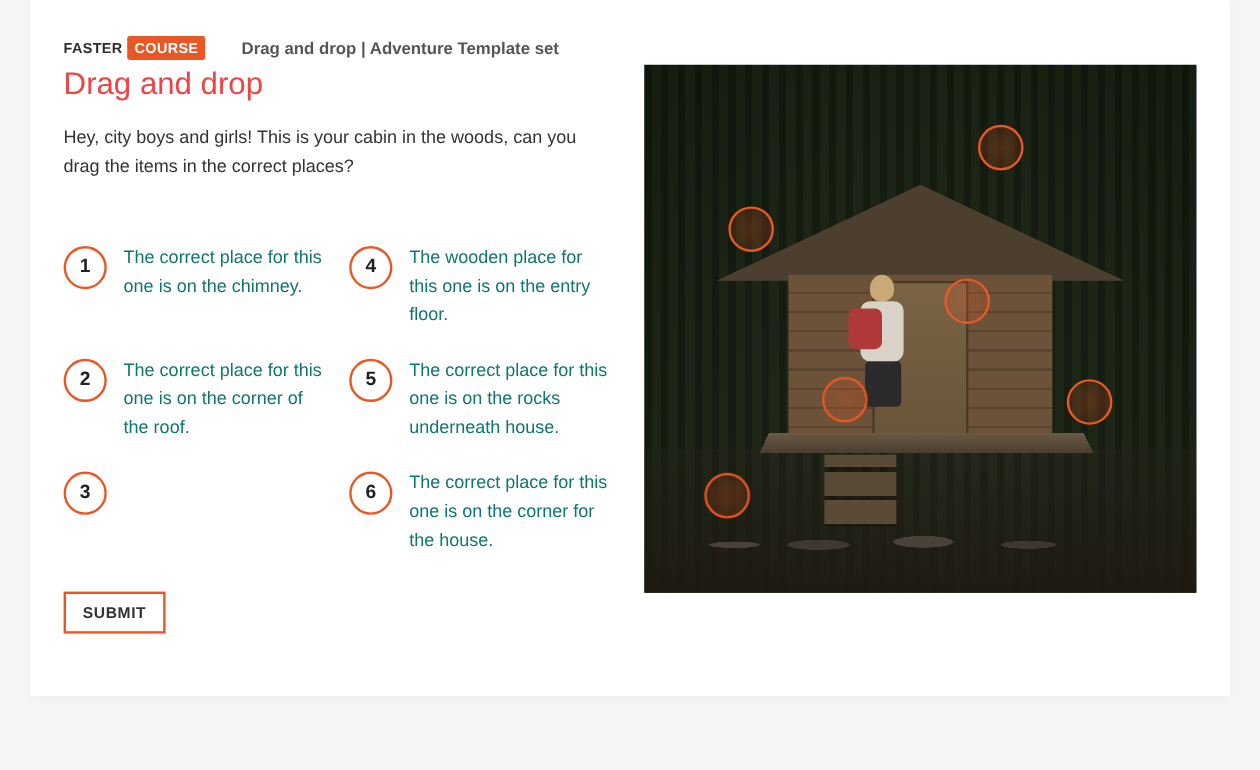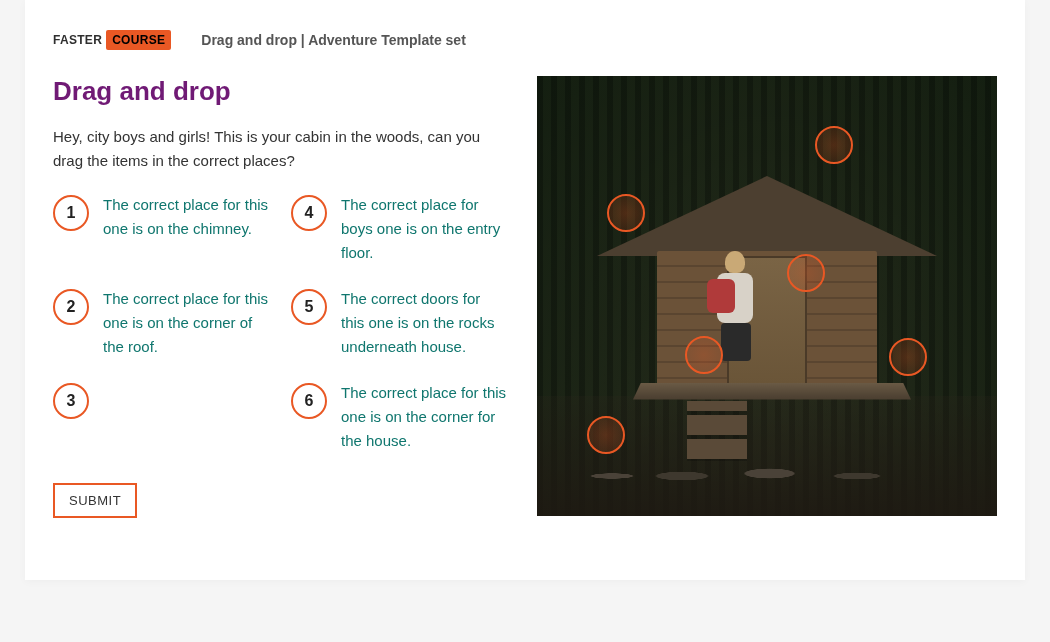--- a/index.html
+++ b/index.html
@@ -19,63 +19,63 @@
       width: 1000px;
       margin: 0 auto;
       padding: 30px 28px 40px 28px;
       min-height: 580px;
       box-shadow: 0 2px 8px rgba(0,0,0,0.03);
     }
     .header {
       display: flex;
       align-items: center;
       gap: 30px;
-      margin-bottom: 26px;
+      margin-bottom: 4px;
     }
     .logo {
       display: flex;
       align-items: center;
       gap: 4px;
       font-weight: 800;
       font-size: 12px;
       letter-spacing: 0.3px;
     }
     .logo-faster {
       color: #2f2f2f;
     }
     .logo-course {
       background: #e95824;
-      color: #000000;
+      color: #ffffff;
       padding: 3px 6px;
       border-radius: 2px;
       position: relative;
     }
     .breadcrumb {
       color: #555;
       font-size: 14px;
       font-weight: 700;
     }
     .main {
       display: flex;
       gap: 30px;
     }
     .left-panel {
       flex: 1;
     }
     .title {
-      color: #701a75;
+      color: #ef4444;
       font-size: 26px;
-      font-weight: 700;
+      font-weight: 400;
       margin-bottom: 18px;
     }
     .intro {
       color: #333;
       font-size: 15px;
       line-height: 1.6;
-      margin-bottom: 20px;
+      margin-bottom: 52px;
       max-width: 440px;
     }
     .items-grid {
       display: grid;
       grid-template-columns: 1fr 1fr;
       column-gap: 22px;
       row-gap: 22px;
       margin-bottom: 30px;
     }
     .item {
@@ -99,21 +99,21 @@
     }
     .item-text {
       color: #0f766e;
       font-size: 15px;
       line-height: 1.6;
     }
     .submit-btn {
       border: 2px solid #e95824;
       background: #fff;
       color: #333;
-      font-weight: 400;
+      font-weight: 700;
       font-size: 13px;
       letter-spacing: 0.5px;
       padding: 8px 14px;
       cursor: pointer;
     }
     .right-panel {
       width: 460px;
       height: 440px;
       position: relative;
       background: linear-gradient(180deg, #1a2a1a 0%, #2a3a28 40%, #3a4030 100%);
@@ -263,29 +263,29 @@
       <h1 class="title">Drag and drop</h1>
       <p class="intro">Hey, city boys and girls! This is your cabin in the woods, can you drag the items in the correct places?</p>
 
       <div class="items-grid">
         <div class="item">
           <div class="item-badge">1</div>
           <div class="item-text">The correct place for this one is on the chimney.</div>
         </div>
         <div class="item">
           <div class="item-badge">4</div>
-          <div class="item-text">The correct place for boys one is on the entry floor.</div>
+          <div class="item-text">The wooden place for this one is on the entry floor.</div>
         </div>
         <div class="item">
           <div class="item-badge">2</div>
           <div class="item-text">The correct place for this one is on the corner of the roof.</div>
         </div>
         <div class="item">
           <div class="item-badge">5</div>
-          <div class="item-text">The correct doors for this one is on the rocks underneath house.</div>
+          <div class="item-text">The correct place for this one is on the rocks underneath house.</div>
         </div>
         <div class="item">
           <div class="item-badge">3</div>
         </div>
         <div class="item">
           <div class="item-badge">6</div>
           <div class="item-text">The correct place for this one is on the corner for the house.</div>
         </div>
       </div>
 

